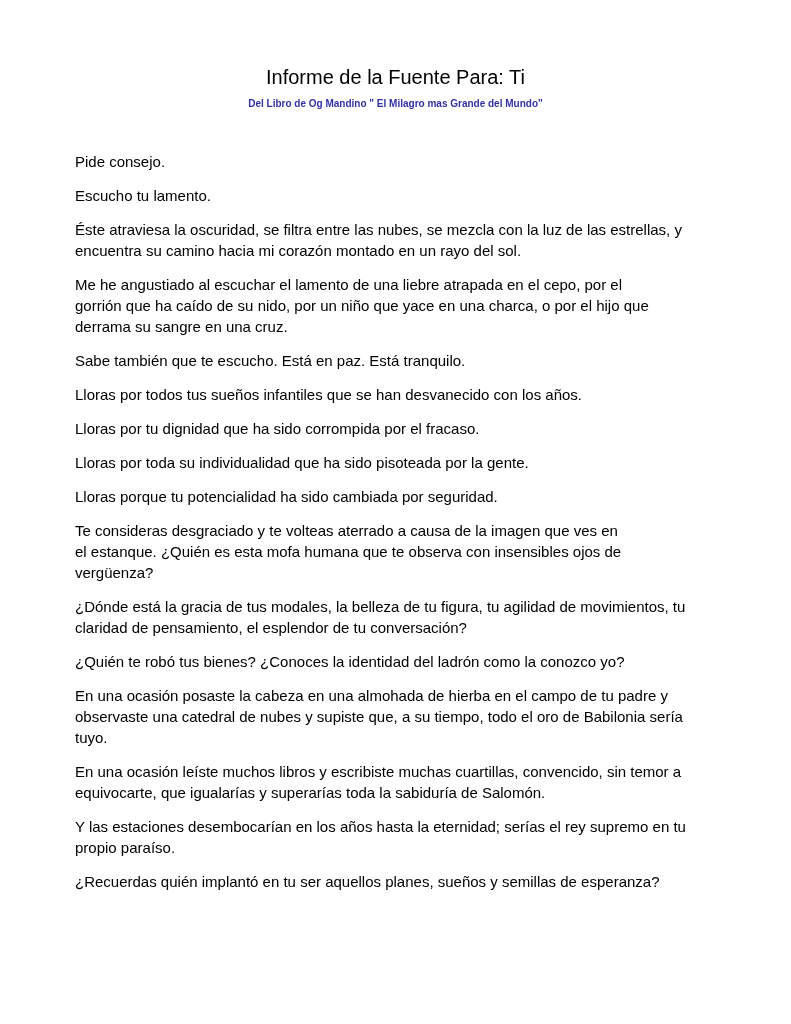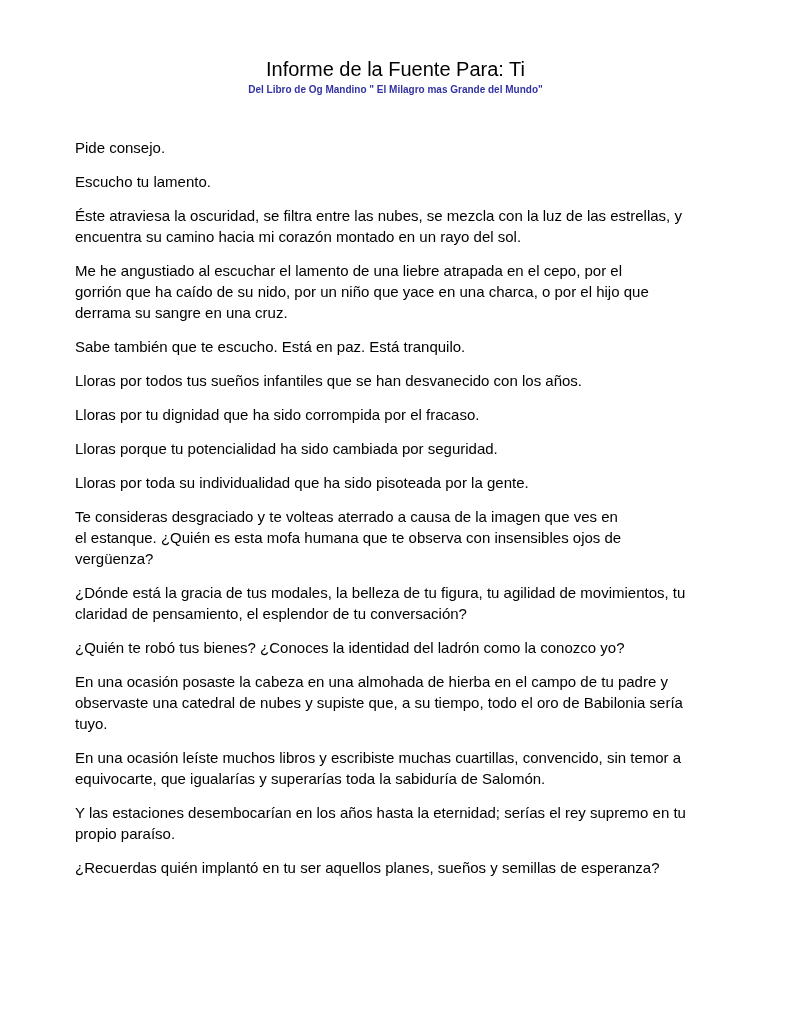--- a/index.html
+++ b/index.html
@@ -17,21 +17,21 @@
     font-family: "Liberation Sans", "DejaVu Sans", sans-serif;
     color: #000000;
     overflow: hidden;
     box-sizing: border-box;
   }
   .doc-header {
     padding-top: 57px;
     text-align: center;
   }
   .doc-title {
-    margin: 0;
+    margin: 8px;
     font-size: 20px;
     font-weight: 400;
     line-height: 24px;
     color: #000000;
   }
   .doc-subtitle {
     margin: 2px 0 8px 0;
     font-size: 10px;
     font-weight: 700;
     line-height: 13px;
@@ -58,22 +58,22 @@
     <p>Pide consejo.</p>
     <p>Escucho tu lamento.</p>
     <p>Éste atraviesa la oscuridad, se filtra entre las nubes, se mezcla con la luz de las estrellas, y
 encuentra su camino hacia mi corazón montado en un rayo del sol.</p>
     <p>Me he angustiado al escuchar el lamento de una liebre atrapada en el cepo, por el
 gorrión que ha caído de su nido, por un niño que yace en una charca, o por el hijo que
 derrama su sangre en una cruz.</p>
     <p>Sabe también que te escucho. Está en paz. Está tranquilo.</p>
     <p>Lloras por todos tus sueños infantiles que se han desvanecido con los años.</p>
     <p>Lloras por tu dignidad que ha sido corrompida por el fracaso.</p>
+    <p>Lloras por toda su individualidad que ha sido pisoteada por la gente.</p>
     <p>Lloras porque tu potencialidad ha sido cambiada por seguridad.</p>
-    <p>Lloras por toda su individualidad que ha sido pisoteada por la gente.</p>
     <p>Te consideras desgraciado y te volteas aterrado a causa de la imagen que ves en
 el estanque. ¿Quién es esta mofa humana que te observa con insensibles ojos de
 vergüenza?</p>
     <p>¿Dónde está la gracia de tus modales, la belleza de tu figura, tu agilidad de movimientos, tu
 claridad de pensamiento, el esplendor de tu conversación?</p>
     <p>¿Quién te robó tus bienes? ¿Conoces la identidad del ladrón como la conozco yo?</p>
     <p>En una ocasión posaste la cabeza en una almohada de hierba en el campo de tu padre y
 observaste una catedral de nubes y supiste que, a su tiempo, todo el oro de Babilonia sería
 tuyo.</p>
     <p>En una ocasión leíste muchos libros y escribiste muchas cuartillas, convencido, sin temor a

